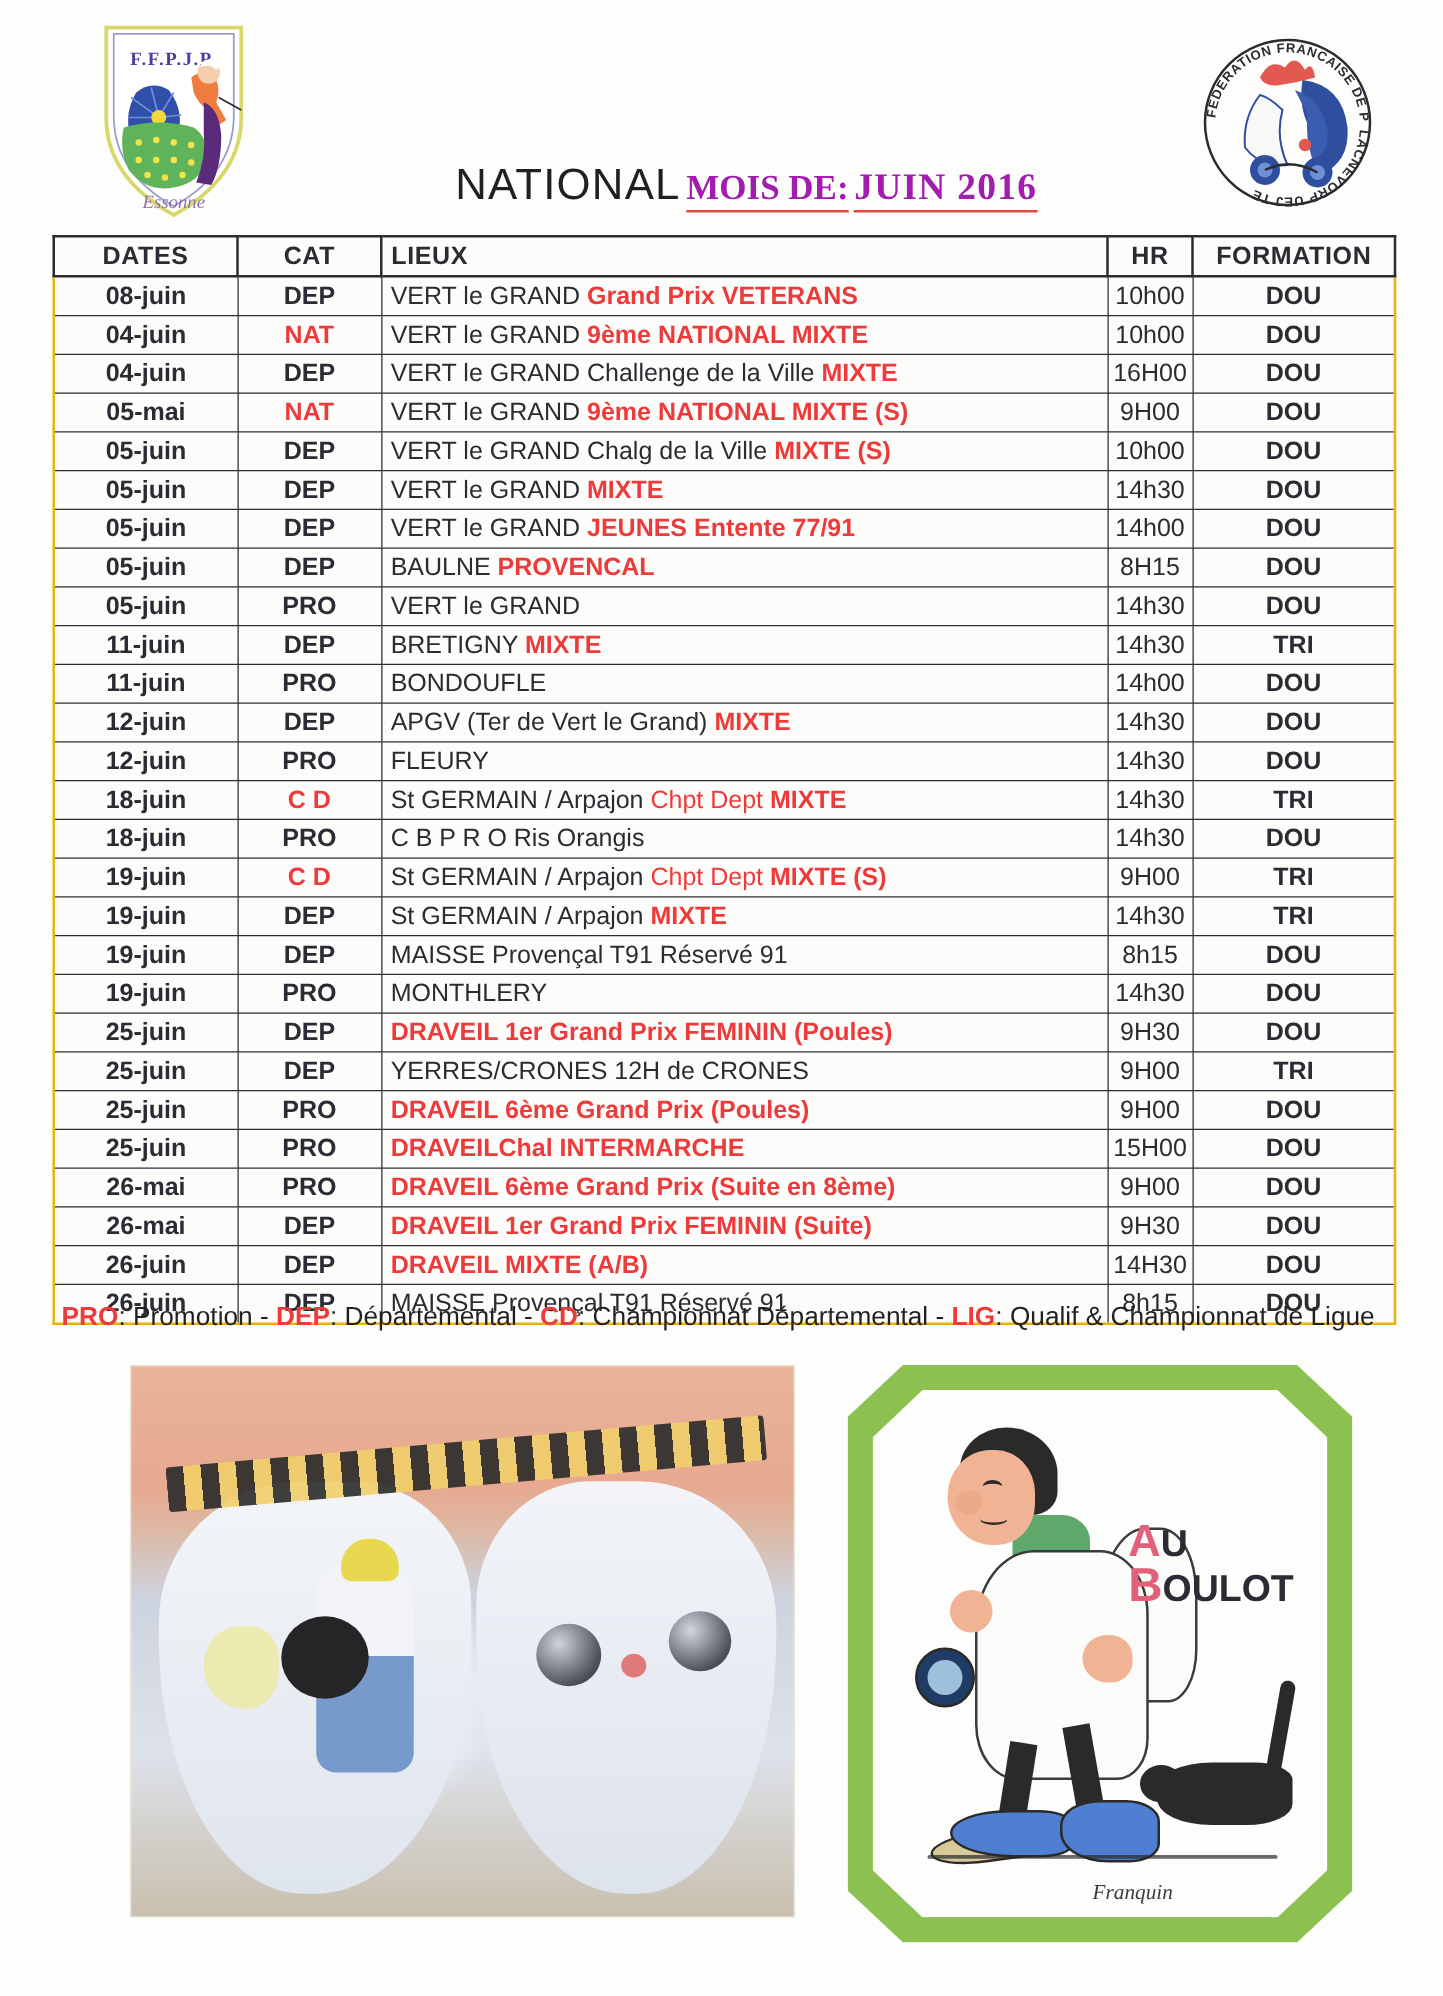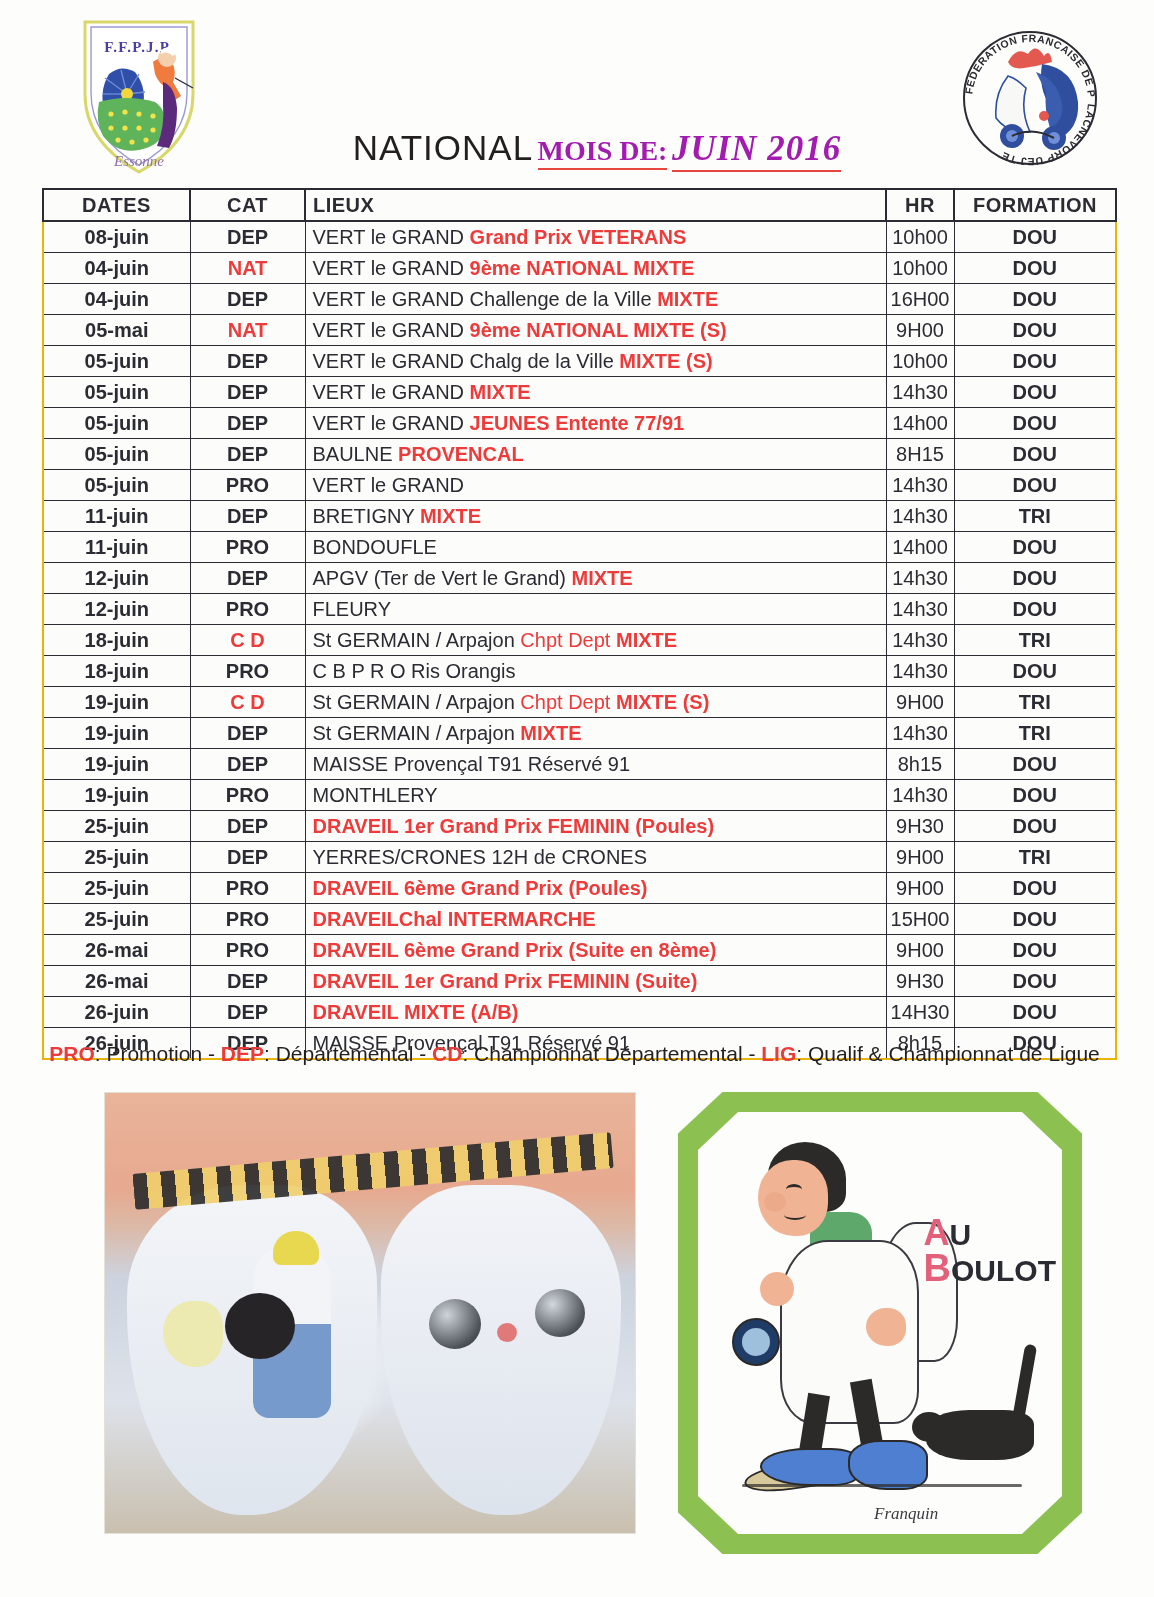--- a/index.html
+++ b/index.html
@@ -32,21 +32,21 @@
     vertical-align:baseline;
   }
   .t-red{
     font-family:"Liberation Serif", serif;
     color:#a21caf;font-weight:700;
     border-bottom:2px solid #e8453c;
     padding-bottom:2px;
     vertical-align:baseline;
   }
   .t-moisde{font-size:28px;letter-spacing:0px;}
-  .t-juin{font-size:35px;letter-spacing:1px;font-style:italic;}
+  .t-juin{font-size:30px;letter-spacing:1px;}
 
   
   .table-wrap{
     position:absolute;left:42px;top:188px;width:1060px;
   }
   table.sched{
     border-collapse:collapse;
     width:1060px;
     table-layout:fixed;
     border:2px solid #eab308;
@@ -138,21 +138,21 @@
     background:#8cc152;
     clip-path:polygon(11% 0,89% 0,100% 9%,100% 91%,89% 100%,11% 100%,0 91%,0 9%);
   }
   .cartoon-inner{
     position:absolute;left:20px;top:20px;width:364px;height:422px;
     background:#fdfdfb;
     clip-path:polygon(11% 0,89% 0,100% 9%,100% 91%,89% 100%,11% 100%,0 91%,0 9%);
     overflow:hidden;
   }
   .au-boulot{
-    position:absolute;right:6px;top:104px;text-align:left;
+    position:absolute;right:27px;top:104px;text-align:left;
     font-family:"Liberation Sans", sans-serif;font-weight:700;line-height:0.95;
   }
   .au-boulot .l1{font-size:30px;color:#2b2b33;}
   .au-boulot .l1 .cap{color:#e2607a;font-size:36px;}
   .au-boulot .l2{font-size:30px;color:#2b2b33;}
   .au-boulot .l2 .cap{color:#e2607a;font-size:38px;}
   .signature{
     position:absolute;left:176px;bottom:10px;
     font-family:"Liberation Serif", serif;font-style:italic;
     font-size:17px;color:#3a3a40;

